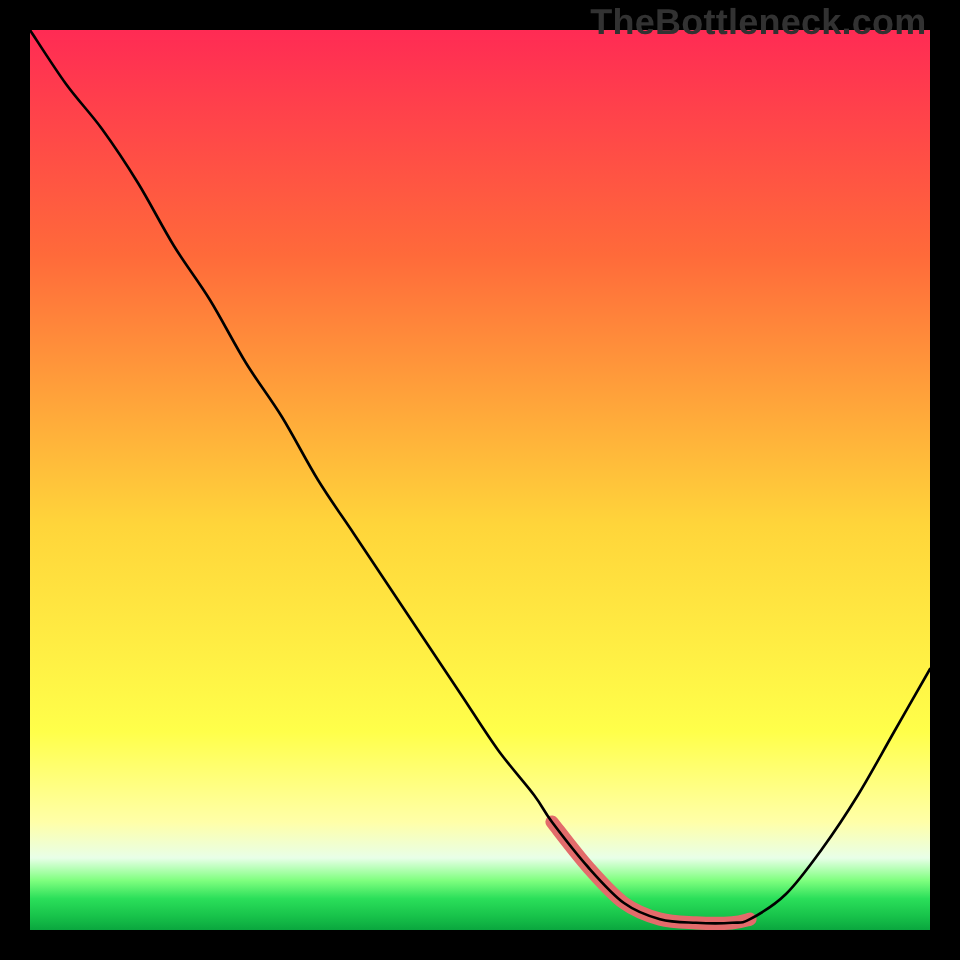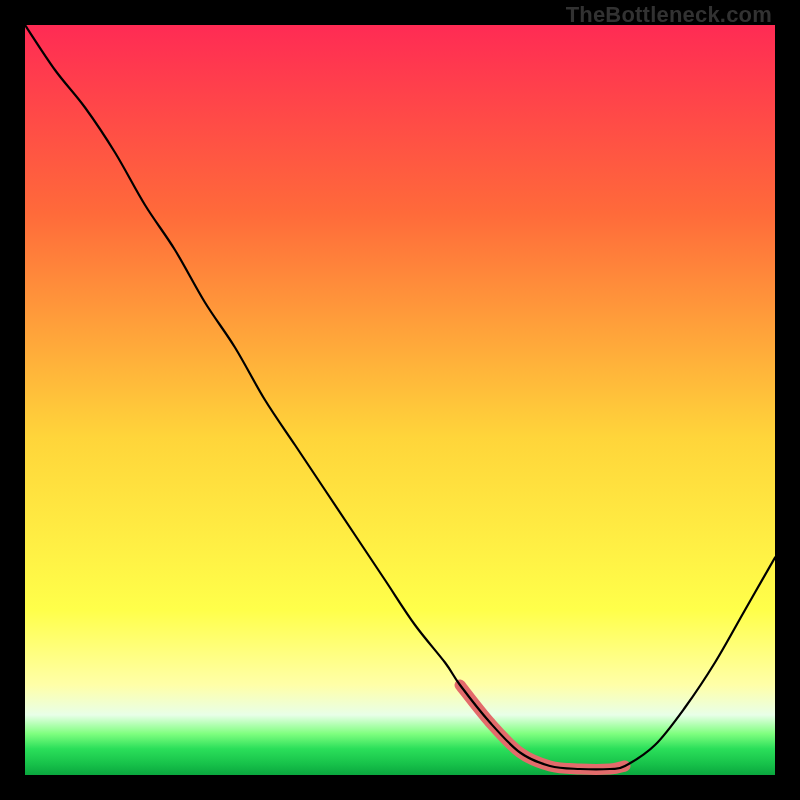--- a/index.html
+++ b/index.html
@@ -24,21 +24,21 @@
     left: 0;
     top: 0;
     width: 750px;
     height: 750px;
   }
   .watermark {
     position: absolute;
     top: 2px;
     right: 28px;
     color: #323232;
-    font-size: 22px;
+    font-size: 30px;
     font-weight: bold;
     letter-spacing: 0.2px;
   }
 </style>
 </head>
 <body>
 
 <div class="frame">
   <svg class="plot" viewBox="0 0 750 750" preserveAspectRatio="none">
     <defs>

